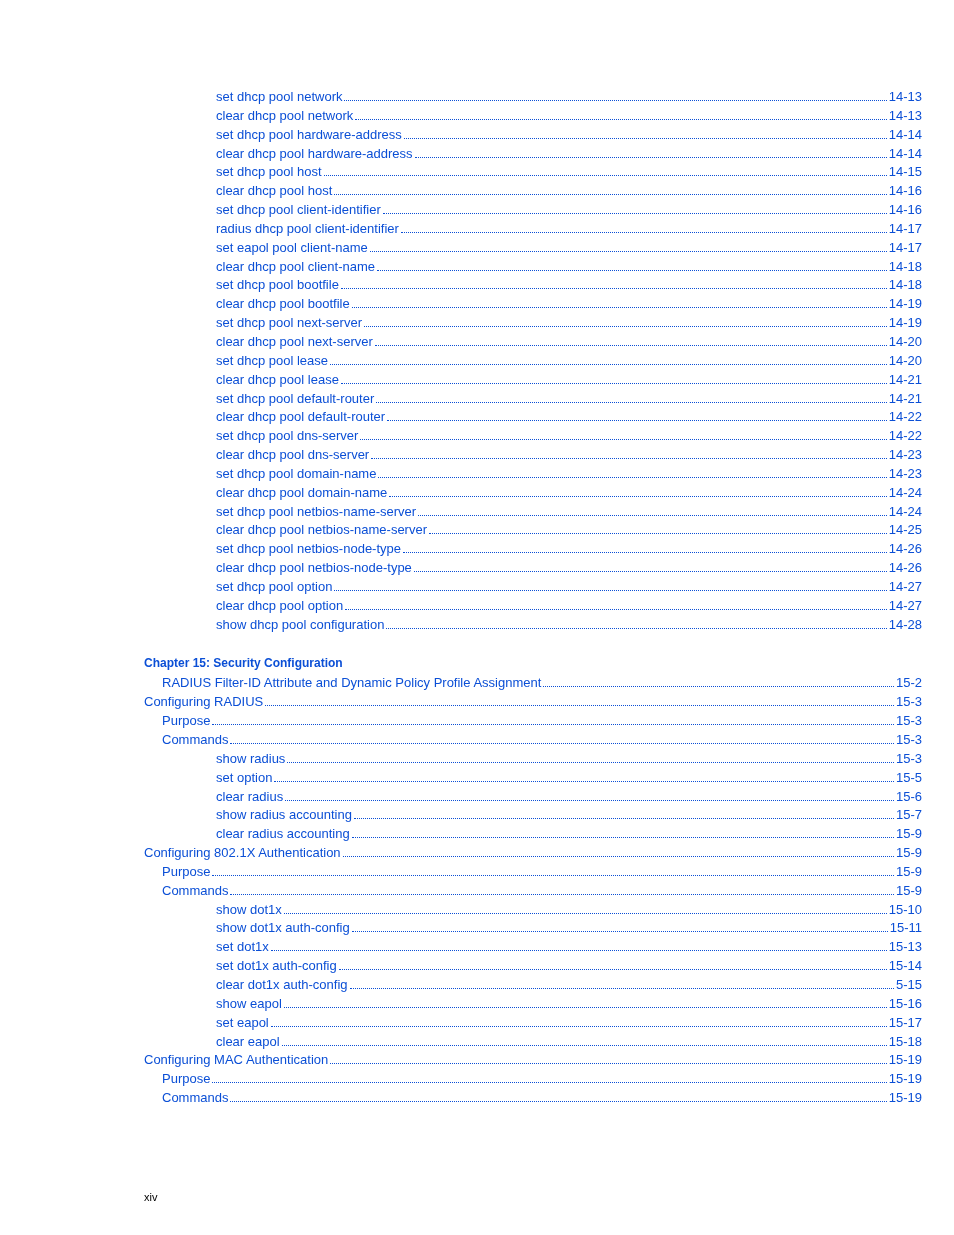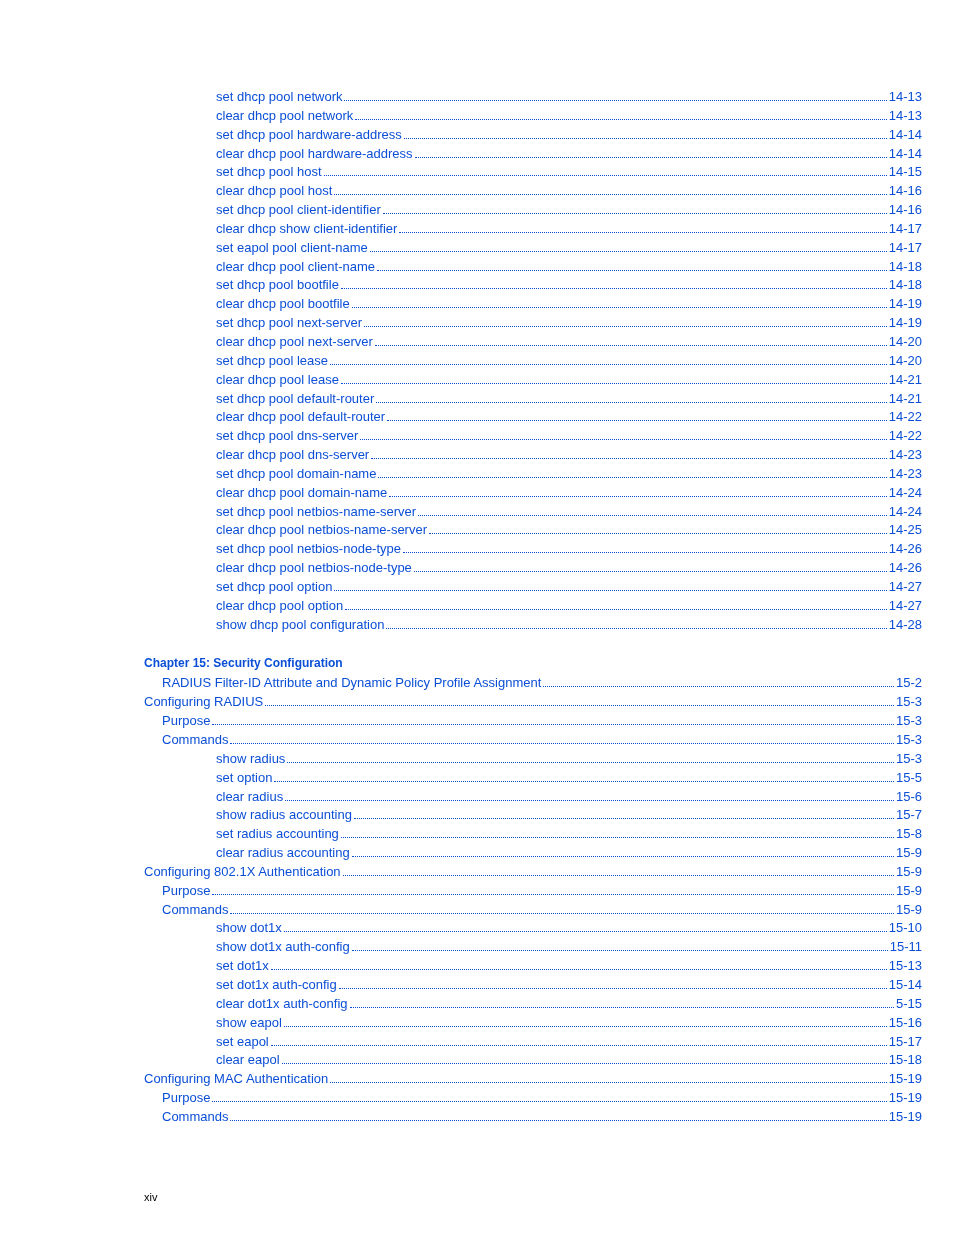--- a/index.html
+++ b/index.html
@@ -89,21 +89,21 @@
         <span class="label">clear dhcp pool host</span>
         <span class="dots"></span>
         <span class="pageno">14-16</span>
       </div>
       <div class="toc-line indent-3">
         <span class="label">set dhcp pool client-identifier</span>
         <span class="dots"></span>
         <span class="pageno">14-16</span>
       </div>
       <div class="toc-line indent-3">
-        <span class="label">clear dhcp show client-identifier</span>
+        <span class="label">radius dhcp pool client-identifier</span>
         <span class="dots"></span>
         <span class="pageno">14-17</span>
       </div>
       <div class="toc-line indent-3">
         <span class="label">set eapol pool client-name</span>
         <span class="dots"></span>
         <span class="pageno">14-17</span>
       </div>
       <div class="toc-line indent-3">
         <span class="label">clear dhcp pool client-name</span>
@@ -244,25 +244,20 @@
         <span class="label">clear radius</span>
         <span class="dots"></span>
         <span class="pageno">15-6</span>
       </div>
       <div class="toc-line indent-3">
         <span class="label">show radius accounting</span>
         <span class="dots"></span>
         <span class="pageno">15-7</span>
       </div>
       <div class="toc-line indent-3">
-        <span class="label">set radius accounting</span>
-        <span class="dots"></span>
-        <span class="pageno">15-8</span>
-      </div>
-      <div class="toc-line indent-3">
         <span class="label">clear radius accounting</span>
         <span class="dots"></span>
         <span class="pageno">15-9</span>
       </div>
       <div class="toc-line indent-0">
         <span class="label">Configuring 802.1X Authentication</span>
         <span class="dots"></span>
         <span class="pageno">15-9</span>
       </div>
       <div class="toc-line indent-1">

